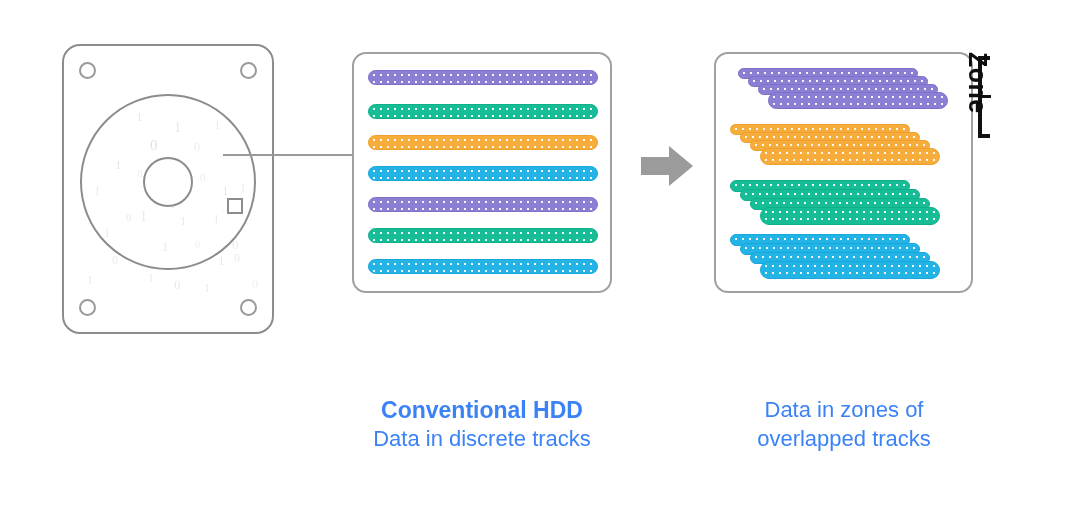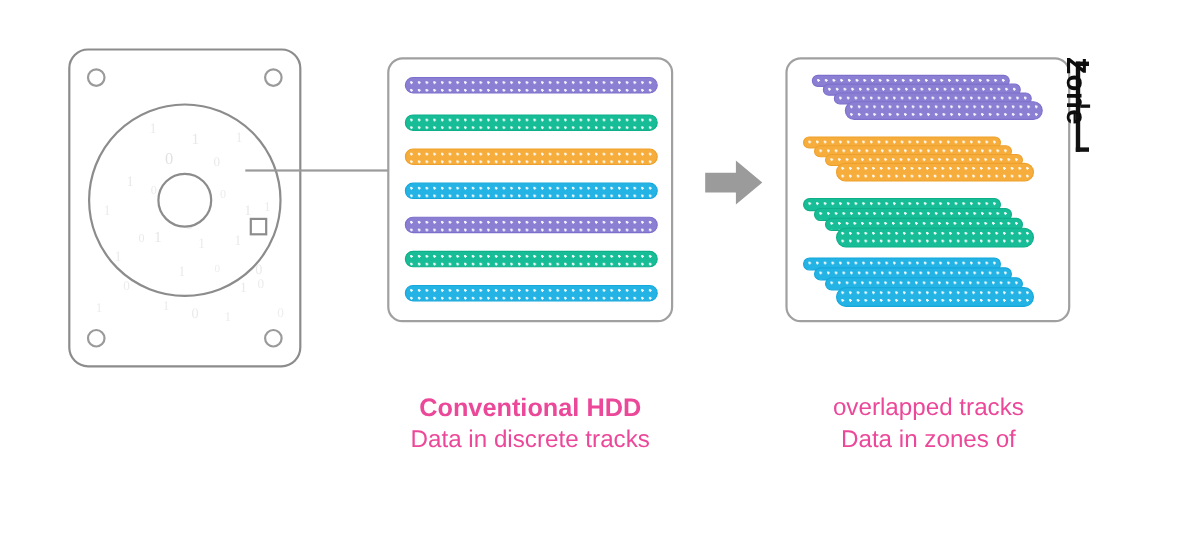--- a/index.html
+++ b/index.html
@@ -191,21 +191,22 @@
     color: #0d0d0d;
     transform: rotate(90deg);
     transform-origin: left top;
     white-space: nowrap;
   }
 
   
   .caption {
     position: absolute;
     text-align: center;
-    color: #ec4899;
+    color: #3b82f6;
+    margin-top: 40px;
   }
   .caption-title {
     font-size: 23px;
     font-weight: bold;
     line-height: 1.28;
     white-space: nowrap;
   }
   .caption-sub {
     font-size: 22px;
     font-weight: normal;
@@ -326,17 +327,17 @@
     <div class="bracket-stem"></div>
     <div id="zone-label">Zone</div>
   </div>
 
   <div class="caption" id="caption-conventional">
     <div class="caption-title">Conventional HDD</div>
     <div class="caption-sub">Data in discrete tracks</div>
   </div>
 
   <div class="caption" id="caption-smr">
+    <div class="caption-sub">Data in zones of</div>
     <div class="caption-sub">overlapped tracks</div>
-    <div class="caption-sub">Data in zones of</div>
   </div>
 
 </div>
 
 </body></html>

